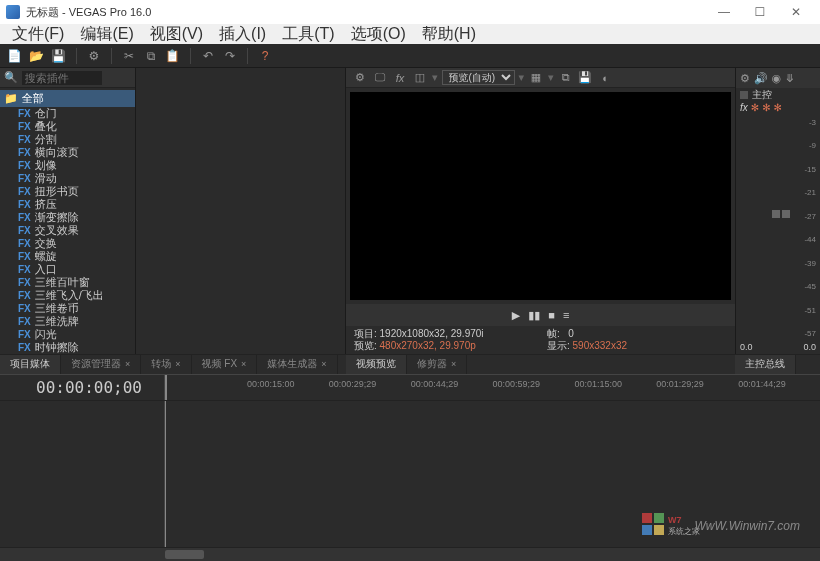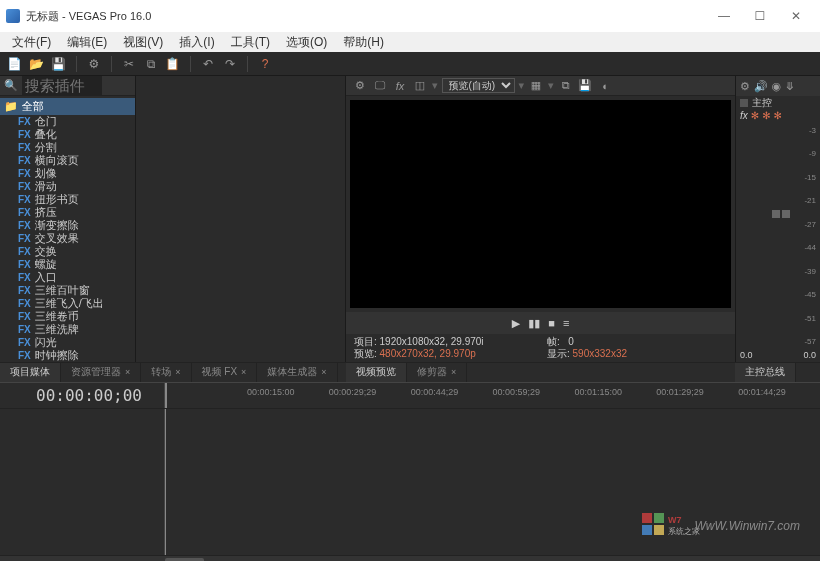--- a/index.html
+++ b/index.html
@@ -1,30 +1,30 @@
 <!DOCTYPE html>
 <html><head>
 <meta charset="utf-8">
 <style>
 * { margin: 0; padding: 0; box-sizing: border-box; font-family: "Microsoft YaHei", Arial, sans-serif; }
 body { background: #2b2b2b; color: #ccc; font-size: 11px; width: 820px; height: 561px; overflow: hidden; position: relative; }
-.titlebar { height: 32px; background: #fff; display: flex; align-items: center; padding: 0 6px; color: #333; }
+.titlebar { height: 24px; background: #fff; display: flex; align-items: center; padding: 0 6px; color: #333; }
 .titlebar .logo { width: 14px; height: 14px; background: linear-gradient(135deg,#4a90d9,#2a60a9); margin-right: 6px; border-radius: 2px; }
 .titlebar .spacer { flex: 1; }
 .titlebar .winbtn { width: 36px; height: 24px; display: flex; align-items: center; justify-content: center; color: #666; font-size: 12px; }
-.menubar { height: 20px; background: #f0f0f0; display: flex; align-items: center; padding-left: 4px; color: #333; font-size: 12px; }
+.menubar { height: 20px; background: #f0f0f0; display: flex; align-items: center; padding-left: 4px; color: #333; font-size: 16px; }
 .menubar span { padding: 0 8px; }
 .toolbar { height: 24px; background: #2a2a2a; border-bottom: 1px solid #1a1a1a; display: flex; align-items: center; padding-left: 6px; gap: 4px; }
 .toolbar .tbtn { width: 18px; height: 18px; display: flex; align-items: center; justify-content: center; color: #999; font-size: 12px; }
 .toolbar .sep { width: 1px; height: 16px; background: #444; margin: 0 4px; }
 .main { display: flex; height: 286px; }
 .left-panel { width: 135px; display: flex; flex-direction: column; background: #2b2b2b; }
 .search-row { height: 20px; background: #333; display: flex; align-items: center; padding: 0 4px; border-bottom: 1px solid #222; }
 .search-row .sicon { color: #888; font-size: 11px; margin-right: 4px; }
-.search-row input { background: #222; border: none; color: #ccc; font-size: 15px; padding: 1px 3px; width: 80px; }
+.search-row input { background: #222; border: none; color: #ccc; font-size: 11px; padding: 1px 3px; width: 80px; }
 .fx-tree { flex: 1; overflow: hidden; background: #2b2b2b; padding: 2px 0; }
 .fx-root { display: flex; align-items: center; padding: 1px 4px; background: #3a5a7a; color: #fff; font-size: 11px; }
 .fx-root .folder { color: #e8c860; margin-right: 4px; font-size: 11px; }
 .fx-item { display: flex; align-items: center; padding: 0 4px 0 18px; font-size: 11px; line-height: 13px; color: #ccc; }
 .fx-item .fxlbl { color: #4a90d9; margin-right: 4px; font-size: 10px; font-weight: bold; }
 .center-panel { flex: 1; background: #2b2b2b; border-left: 1px solid #1a1a1a; display: flex; flex-direction: column; }
 .center-header { height: 20px; background: #333; display: flex; align-items: center; padding-left: 6px; color: #999; font-size: 11px; border-bottom: 1px solid #222; }
 .center-body { flex: 1; background: #2b2b2b; display: flex; }
 .right-col { display: flex; flex-direction: column; width: 390px; border-left: 1px solid #1a1a1a; }
 .preview-toolbar { height: 20px; background: #333; display: flex; align-items: center; padding: 0 6px; gap: 4px; font-size: 11px; color: #999; border-bottom: 1px solid #222; }

